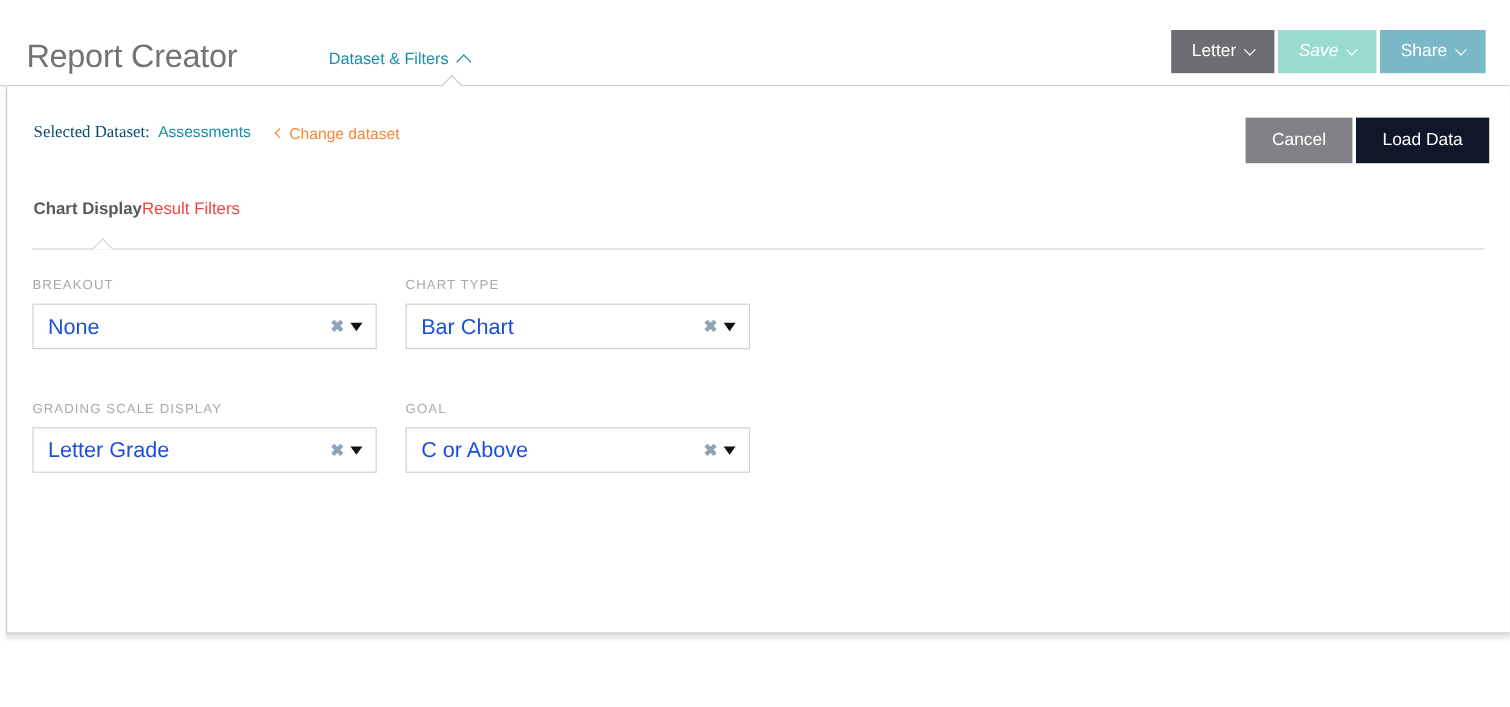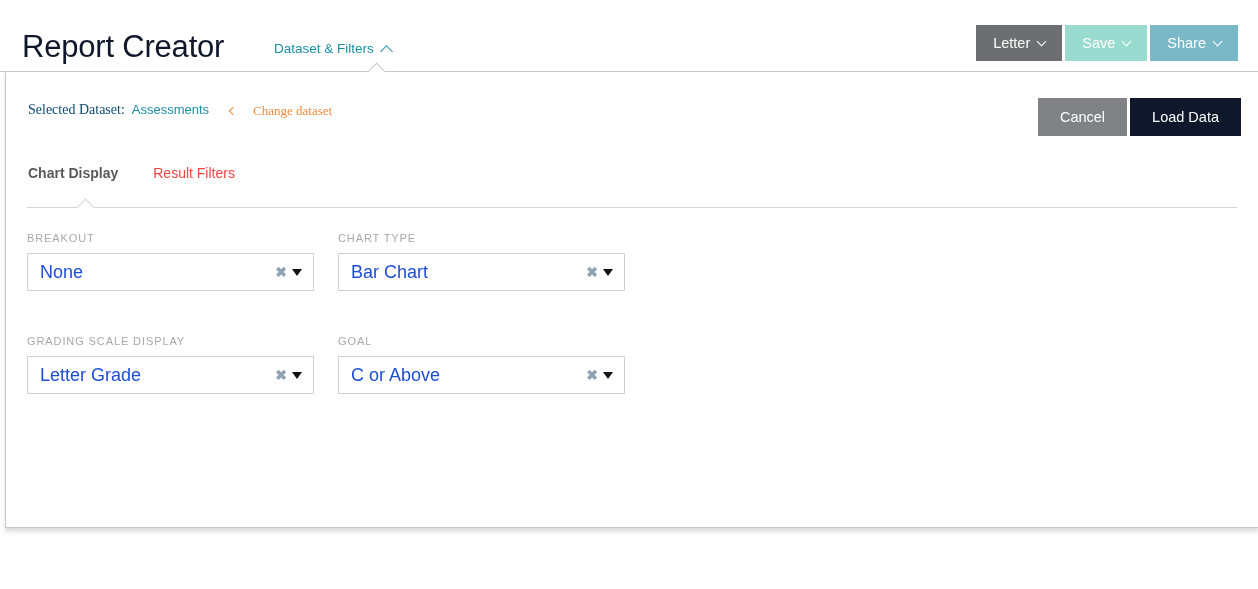--- a/index.html
+++ b/index.html
@@ -22,24 +22,24 @@
     position: absolute;
     left: 0; top: 0;
     width: 1258px;
     height: 72px;
     background: #ffffff;
   }
   .app-title {
     position: absolute;
     left: 22px;
     top: 28px;
-    font-size: 31px;
+    font-size: 27px;
     font-weight: 400;
     letter-spacing: -0.2px;
-    color: #0f172a;
+    color: #737373;
     line-height: 38px;
     white-space: nowrap;
   }
   .dataset-filters-toggle {
     position: absolute;
     left: 274px;
     top: 40px;
     font-size: 13.5px;
     color: #1a8fa5;
     cursor: pointer;
@@ -84,21 +84,21 @@
     display: inline-block;
     width: 7px;
     height: 7px;
     border-right: 1.6px solid #ffffff;
     border-bottom: 1.6px solid #ffffff;
     transform: rotate(45deg);
     position: relative;
     top: -2px;
   }
   .btn-reports { background: #6d6e71; }
-  .btn-save    { background: #9adbd0; }
+  .btn-save    { background: #9adbd0; font-style: italic; }
   .btn-share   { background: #7ab8c8; }
 
   
   .divider-wrap {
     position: absolute;
     left: 0; top: 71px;
     width: 1258px;
     height: 3px;
   }
   .divider-line {
@@ -172,22 +172,21 @@
     margin-left: 7px;
     cursor: pointer;
   }
   .change-dataset {
     margin-left: 21px;
     font-size: 13px;
     color: #f08a3c;
     cursor: pointer;
     display: inline-flex;
     align-items: center;
-    gap: 17px;
-    font-family: Liberation Serif, serif;
+    gap: 5px;
   }
   .change-dataset .chev-left {
     display: inline-block;
     width: 6px;
     height: 6px;
     border-left: 1.4px solid #f08a3c;
     border-bottom: 1.4px solid #f08a3c;
     transform: rotate(45deg);
     position: relative;
     top: 0px;
@@ -213,21 +212,20 @@
   }
   .btn-cancel { background: #808285; }
   .btn-load   { background: #0f172a; }
 
   
   .tabs {
     position: absolute;
     left: 22px;
     top: 93px;
     display: flex;
-    gap: 35px;
     text-align: center;
   }
   .tab {
     font-size: 14px;
     cursor: pointer;
     padding-bottom: 10px;
     white-space: nowrap;
   }
   .tab.active { color: #58595b; font-weight: 600; }
   .tab.inactive { color: #ef4444; font-weight: 400; }

